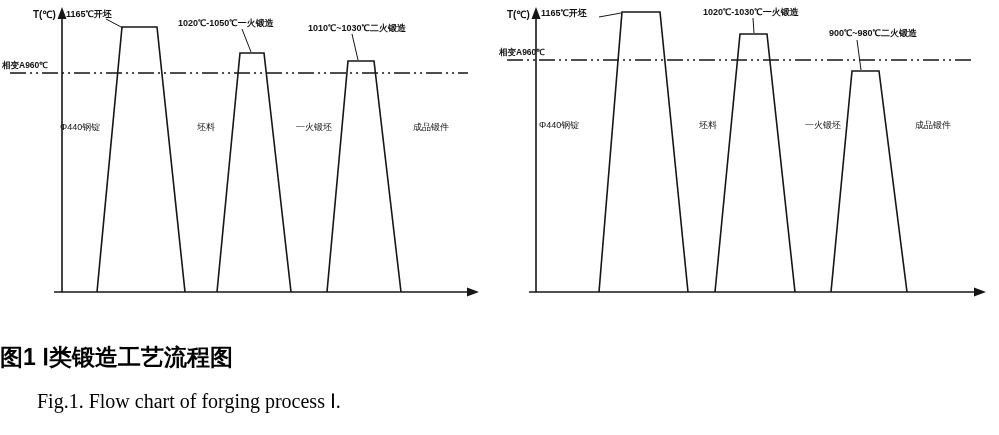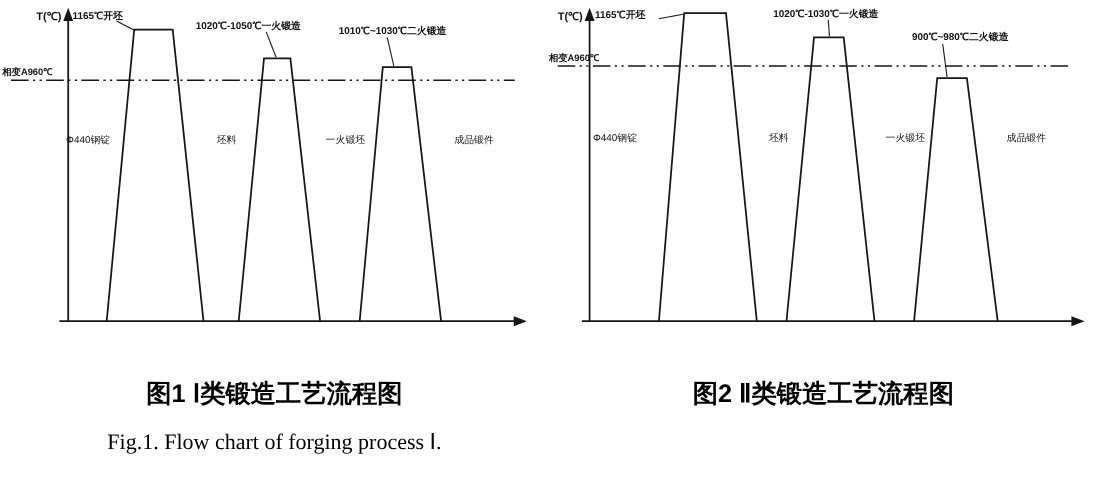--- a/index.html
+++ b/index.html
@@ -66,24 +66,24 @@
     fill: #161616;
     stroke: none;
   }
   .captions-zh {
     display: flex;
     margin-top: 34px;
   }
   .captions-en {
     display: flex;
     margin-top: 16px;
+    padding-left: 37px;
   }
   .cap-cell {
     width: 499px;
-    text-align: center;
   }
   .cap-zh {
     font-size: 23px;
     font-weight: bold;
     color: #000000;
     font-family: "Liberation Sans", sans-serif;
   }
   .cap-en {
     font-size: 20px;
     color: #000000;
@@ -158,20 +158,19 @@
         <text class="stage" x="200" y="128">坯料</text>
         <text class="stage" x="306" y="128">一火锻坯</text>
         <text class="stage" x="416" y="128">成品锻件</text>
       </svg>
     </div>
 
   </div>
 
   <div class="captions-zh">
     <div class="cap-cell cap-zh">图1 Ⅰ类锻造工艺流程图</div>
-    <div class="cap-cell cap-zh">图2 Ⅱ类锻造工艺流程图</div>
   </div>
 
   <div class="captions-en">
     <div class="cap-cell cap-en">Fig.1. Flow chart of forging process Ⅰ.</div>
   </div>
 
 </div>
 
 </body></html>

